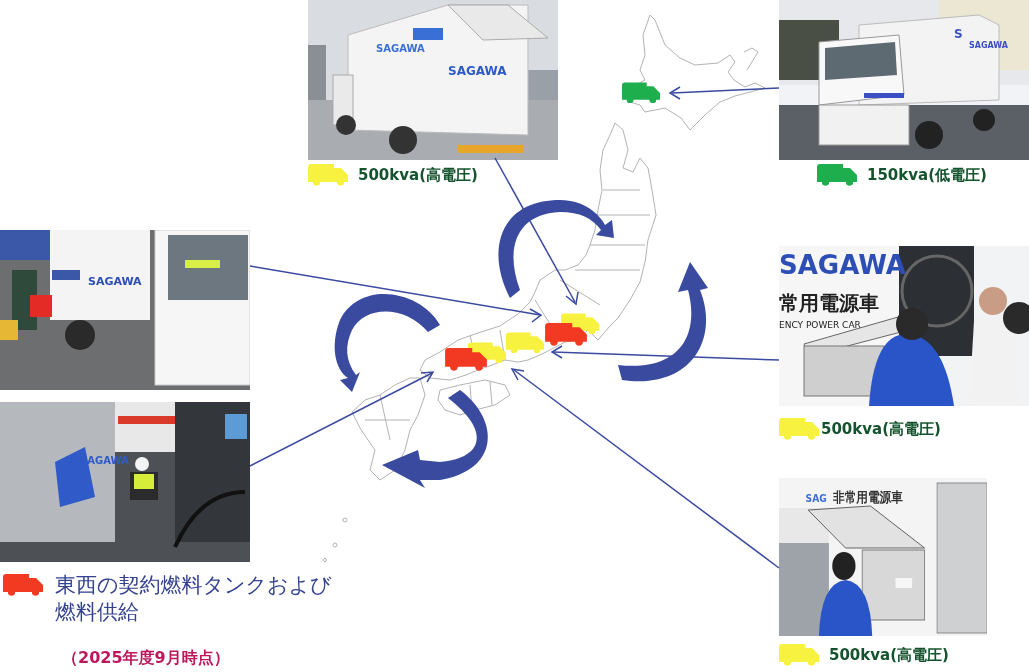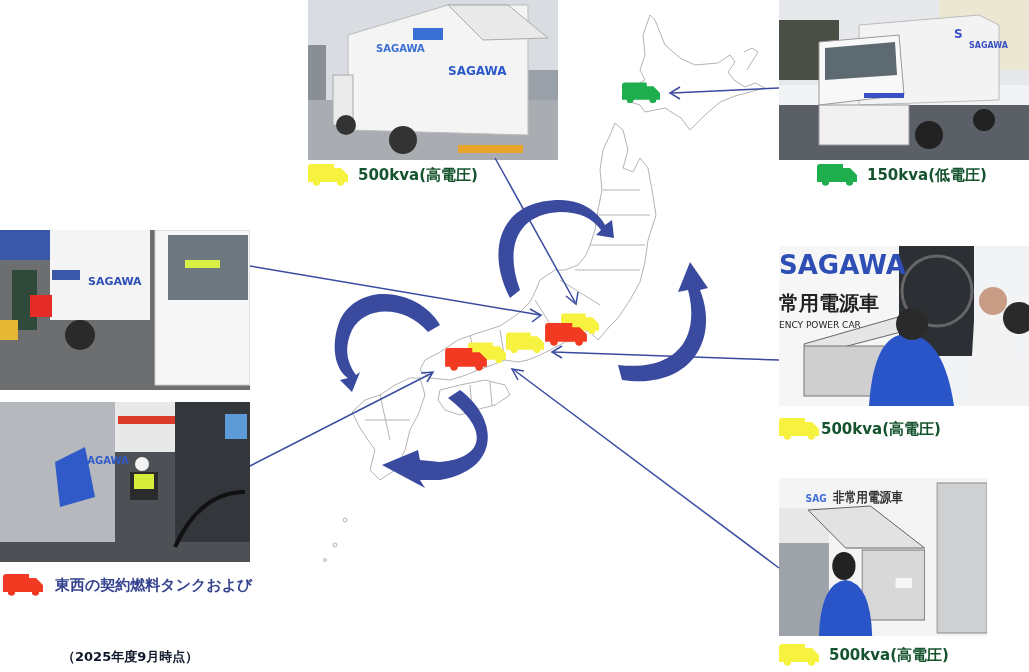--- a/index.html
+++ b/index.html
@@ -5,23 +5,23 @@
   html, body { margin:0; padding:0; background:#ffffff; }
   body { width:1029px; height:672px; position:relative; overflow:hidden;
          font-family:"DejaVu Sans","Liberation Sans",sans-serif; color:#2f3f8f; }
   .photo { position:absolute; overflow:hidden; }
   .photo svg { display:block; width:100%; height:100%; }
   .label { position:absolute; display:flex; align-items:center; gap:10px;
            font-size:15px; font-weight:bold; color:#14532d; white-space:nowrap; }
   .truck { display:inline-block; width:40px; height:22px; position:relative; }
   .truck svg { width:100%; height:100%; display:block; }
   #map { position:absolute; left:0; top:0; width:1029px; height:672px; pointer-events:none; }
-  .fuel-text { position:absolute; left:55px; top:572px; font-size:15px; font-weight:bold;
+  .fuel-text { position:absolute; left:55px; top:572px; font-size:21px; font-weight:normal;
                color:#34428f; line-height:27px; }
-  .fuel-note { position:absolute; left:62px; top:648px; font-size:13px; color:#0f172a; font-weight:bold; }
+  .fuel-note { position:absolute; left:62px; top:648px; font-size:16px; color:#be185d; font-weight:bold; }
   .map-truck { position:absolute; }
 </style>
 </head>
 <body>
 
 <div class="photo" style="left:308px;top:0;width:250px;height:160px;">
   <svg viewBox="0 0 250 160" preserveAspectRatio="none">
     <rect width="250" height="160" fill="#d9dde2"></rect>
     <rect y="100" width="250" height="60" fill="#a9adb2"></rect>
     <rect x="0" y="45" width="18" height="55" fill="#8a8f96"></rect>
@@ -253,14 +253,15 @@
 
 <div class="map-truck" style="left:2px;top:574px;width:42px;height:22px;">
   <svg viewBox="0 0 40 22" width="42" height="22">
       <path d="M0 3 Q0 0 3 0 H26 V4 H33 L40 11 V18 H36 A3.5 3.5 0 0 1 29 18 H12 A3.5 3.5 0 0 1 5 18 H0 Z" fill="#f23a22"></path>
       <circle cx="8.5" cy="18" r="3.5" fill="#f23a22"></circle>
       <circle cx="32.5" cy="18" r="3.5" fill="#f23a22"></circle>
     </svg>
 </div>
 <div class="fuel-text">
   <div>東西の契約燃料タンクおよび</div>
+  <div>燃料供給</div>
 </div>
 <div class="fuel-note">（2025年度9月時点）</div>
 
 </body></html>

